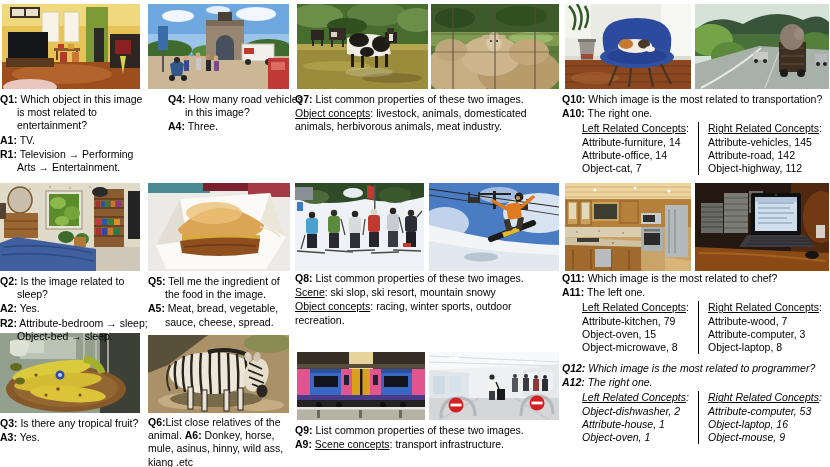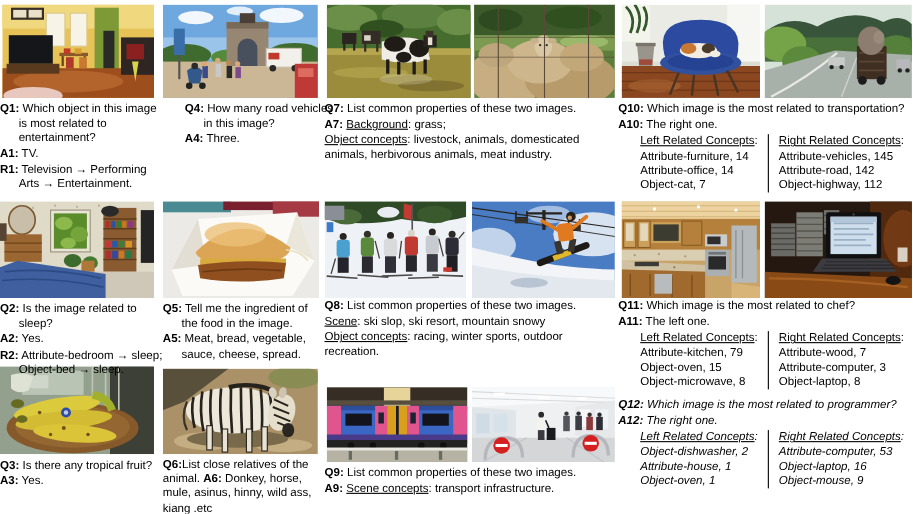--- a/index.html
+++ b/index.html
@@ -537,21 +537,20 @@
     <p class="hang"><b>R1:</b><span> Television → Performing Arts → Entertainment.</span></p>
   </div>
 
   <div class="qa" style="left:148px;top:93px;width:143px;margin-left:20px;">
     <p class="hang"><b>Q4:</b><span> How many road vehicles in this image?</span></p>
     <p class="hang"><b>A4:</b><span> Three.</span></p>
   </div>
 
   <div class="qa" style="left:295px;top:93px;width:266px;">
     <p class="hang"><b>Q7:</b><span> List common properties of these two images.</span></p>
-    <p class="hang"><b>A7:</b> <span class="u">Background</span><span>: grass;</span></p>
     <p class="ind2" style="width:240px;"><span class="u">Object concepts</span><span>: livestock, animals, domesticated animals, herbivorous animals, meat industry.</span></p>
   </div>
 
   <div class="qa" style="left:562px;top:93px;width:268px;">
     <p class="hang"><b>Q10:</b><span> Which image is the most related to transportation?</span></p>
     <p class="hang"><b>A10:</b><span> The right one.</span></p>
     <div class="ctable">
       <div class="ccol cleft">
         <p><span class="u">Left Related Concepts</span><span>:</span></p>
         <p>Attribute-furniture, 14</p>

